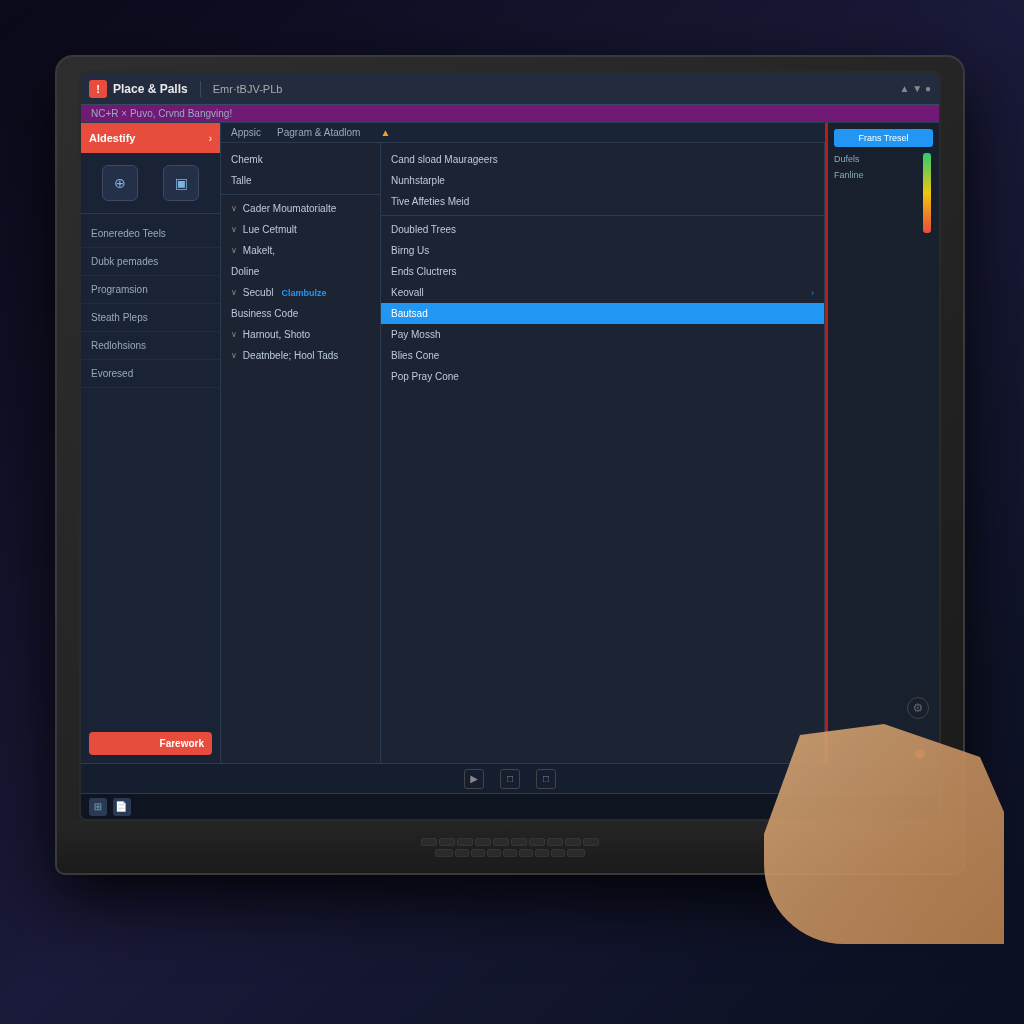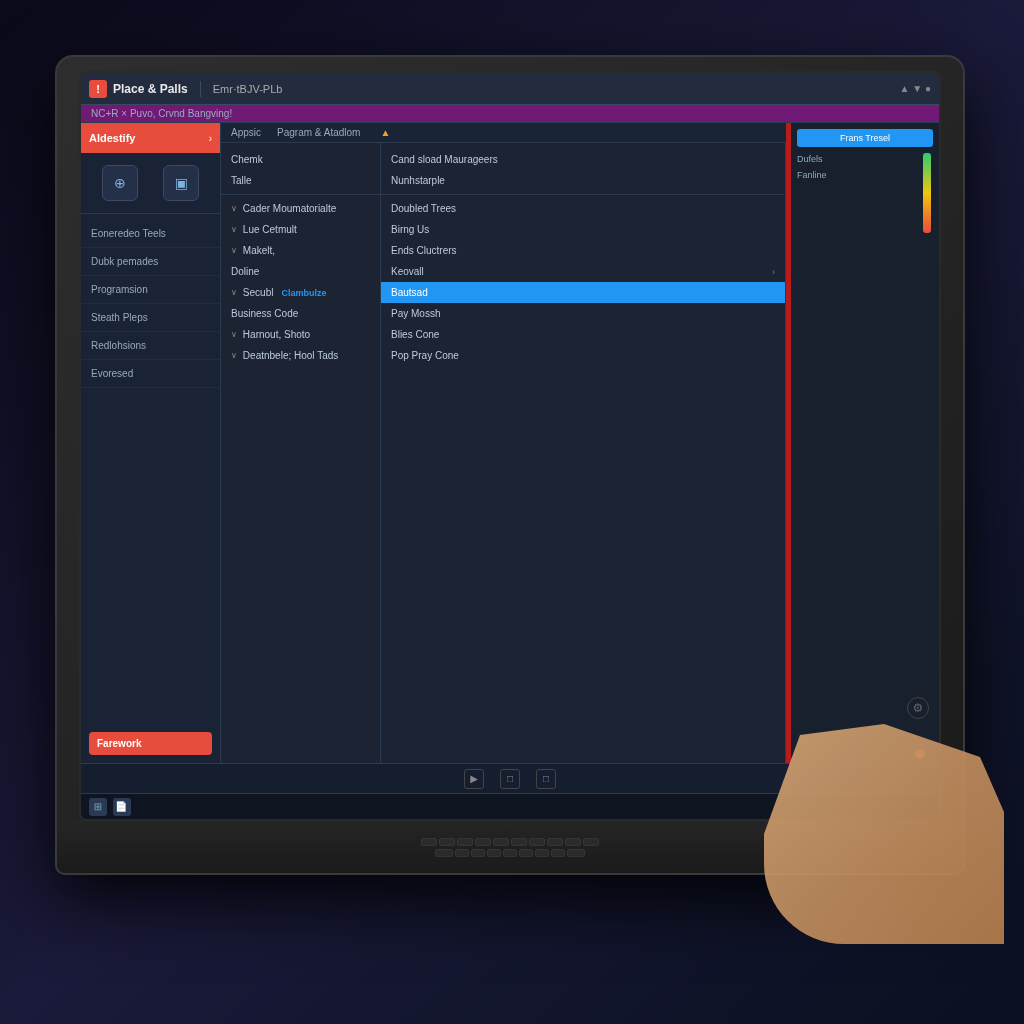--- a/index.html
+++ b/index.html
@@ -164,21 +164,21 @@
     .sidebar-footer-btn {
       width: 100%;
       padding: 6px 8px;
       background: #e74c3c;
       color: white;
       border: none;
       border-radius: 4px;
       font-size: 10px;
       font-weight: bold;
       cursor: pointer;
-      text-align: left;
+      text-align: right;
     }
 
     
     .content-area {
       flex: 1;
       display: flex;
       flex-direction: column;
       overflow: hidden;
     }
 
@@ -247,23 +247,23 @@
     }
 
     .col-separator {
       height: 1px;
       background: #2a3a50;
       margin: 3px 0;
     }
 
     
     .right-panel {
-      width: 153px;
+      width: 114px;
       background: #18202e;
-      border-left: 5px solid #b91c1c;
+      border-left: 3px solid #b91c1c;
       padding: 6px;
       font-size: 10px;
       flex-shrink: 0;
     }
 
     .right-panel-btn {
       padding: 4px 6px;
       background: #2196F3;
       color: white;
       border-radius: 3px;
@@ -444,20 +444,23 @@
                 </div>
               </div>
 
               <div class="col-mid">
                 <div class="menu-item">
                   <span>Cand sload Maurageers</span>
                 </div>
                 <div class="menu-item">
                   <span>Nunhstarple</span>
                 </div>
+                <div class="menu-item">
+                  <span>Tive Affeties Meid</span>
+                </div>
                 <div class="col-separator"></div>
                 <div class="menu-item">
                   <span>Doubled Trees</span>
                 </div>
                 <div class="menu-item">
                   <span>Birng Us</span>
                 </div>
                 <div class="menu-item">
                   <span>Ends Cluctrers</span>
                 </div>

